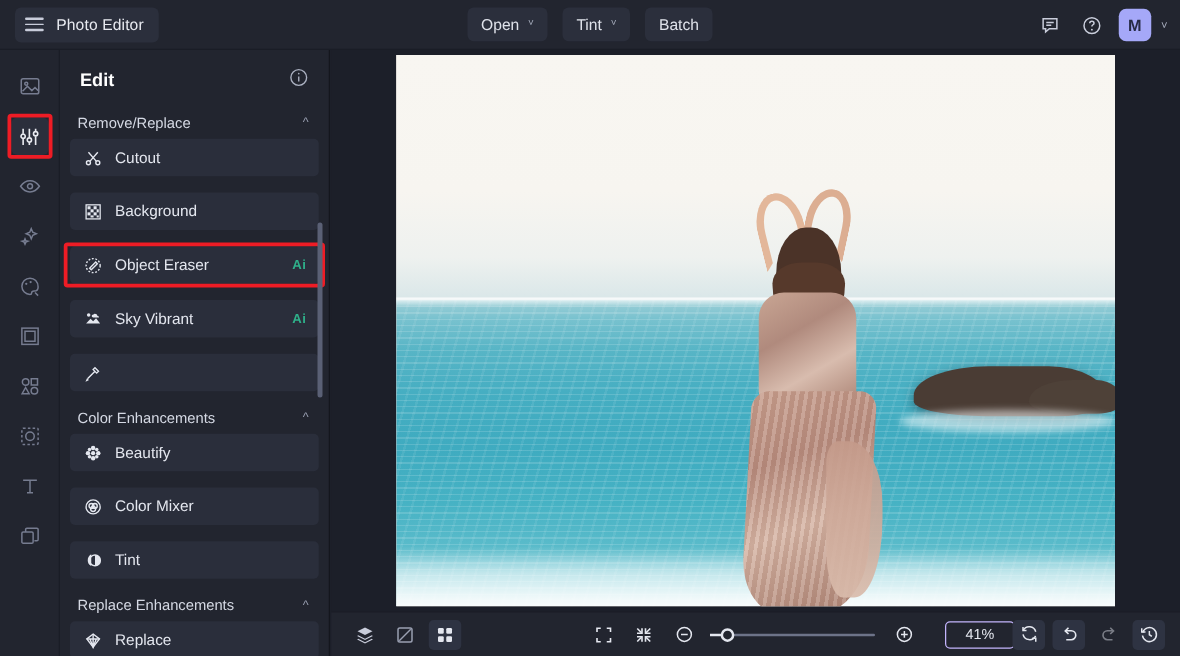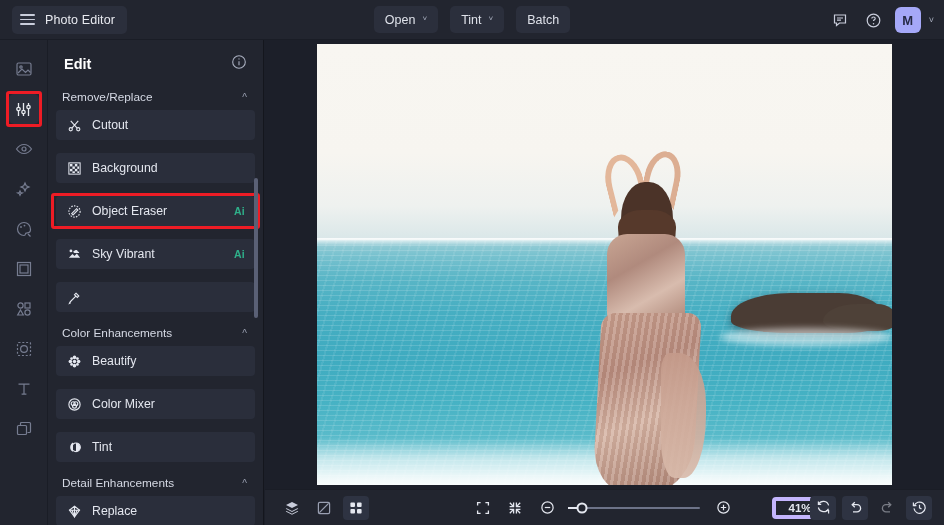--- a/index.html
+++ b/index.html
@@ -220,24 +220,24 @@
   .s-track {
     width: 122px; height: 2px; background: #6d7388; border-radius: 2px; position: relative;
   }
   .s-knob {
     position: absolute; left: 4px; top: 50%; width: 11px; height: 11px;
     transform: translate(-50%, -50%); border-radius: 50%;
     background: #22252f; border: 2px solid #e4e7ef; cursor: pointer;
   }
   .s-pre { width: 10px; height: 2px; background: #e4e7ef; }
   .zoomval {
-    min-width: 56px; height: 22px; border: 4px solid #c4b5fd; border-radius: 4px;
-    color: #e4e7ef; font-size: 11.5px; font-weight: bold;
+    min-width: 56px; height: 22px; border: 1px solid #c4b5fd; border-radius: 4px;
+    color: #e4e7ef; font-size: 11.5px; font-weight: normal;
     display: flex; align-items: center; justify-content: center; cursor: pointer;
-    margin-left: 30px;
+    margin-left: 14px;
   }
   .bright { position: absolute; right: 12px; display: flex; align-items: center; gap: 6px; }
 </style>
 </head>
 <body>
 
 <div id="app">
 
   <div class="topbar">
     <div class="brand">
@@ -451,21 +451,21 @@
           <circle cx="9.6" cy="7.8" r="4.6" fill="none" stroke="#e4e7ef" stroke-width="1.2"></circle>
           <path d="M9.6 3.2a4.6 4.6 0 010 9.2z" fill="#e4e7ef"></path>
         </svg>
         <span class="mi-label">Tint</span>
       </div>
     </div>
 
     <div class="sect-gap"></div>
 
     <div class="sect-head">
-      <span class="sect-name">Detail Enhancements</span>
+      <span class="sect-name">Replace Enhancements</span>
       <span class="chev-up">^</span>
     </div>
     <div class="items">
       <div class="mi">
         <svg width="15" height="15" viewBox="0 0 16 16" fill="none" stroke="#e4e7ef" stroke-width="1.2">
           <path d="M8 2.4l5.4 4.2L8 13.6 2.6 6.6z"></path>
             <path d="M2.6 6.6h10.8M8 2.4v11.2M5.3 6.6L8 13.6l2.7-7"></path>
         </svg>
         <span class="mi-label">Replace</span>
       </div>

